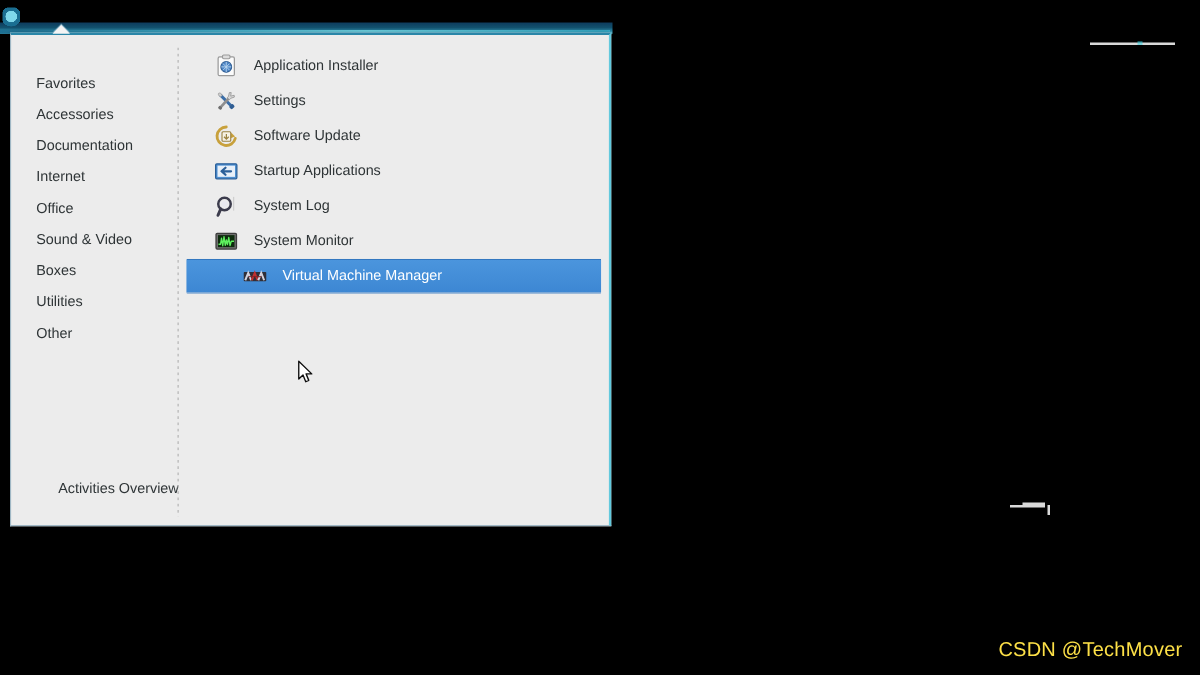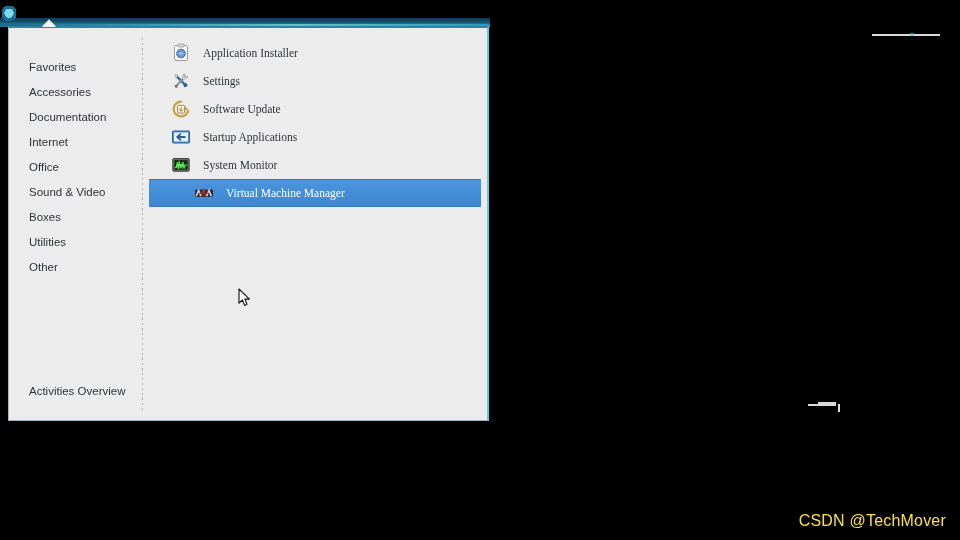--- a/index.html
+++ b/index.html
@@ -97,20 +97,21 @@
 
   #activities-overview {
     height: 25px;
     line-height: 25px;
     padding-left: 20px;
     font-size: 11.5px;
     color: #2e3436;
     white-space: nowrap;
     margin-bottom: 16px;
     cursor: default;
+    text-align: right;
   }
 
   
   #pane-divider {
     position: absolute;
     left: 133px; top: 10px;
     width: 1px;
     height: 375px;
     background-image: linear-gradient(
       to bottom,
@@ -133,21 +134,20 @@
     display: flex;
     align-items: center;
     height: 28px;
     margin: 0 6px 0 6px;
     padding-left: 22px;
     font-size: 11.5px;
     color: #2e3436;
     white-space: nowrap;
     border-radius: 1px;
     cursor: default;
-    font-family: Liberation Serif, serif;
   }
   .app-item .app-label { margin-left: 12px; }
   .app-item.selected {
     background: linear-gradient(180deg,#4b95dd 0%, #3d87d3 100%);
     border-top: 1px solid #3277c0;
     border-bottom: 1px solid #3277c0;
     color: #ffffff;
     padding-left: 45px;
   }
 
@@ -269,20 +269,31 @@
         <span class="icon">
           <svg viewBox="0 0 20 20">
             <rect x="1.5" y="4" width="17" height="12" rx="1" fill="#4d8fd0" stroke="#2b5f99" stroke-width="1"></rect>
             <rect x="3" y="5.5" width="14" height="9" fill="#e8f0f9"></rect>
             <path d="M13.8 10H6.6M9.4 7.2 6.2 10l3.2 2.8" fill="none" stroke="#2b5f99" stroke-width="1.8" stroke-linecap="round" stroke-linejoin="round"></path>
           </svg>
         </span>
         <span class="app-label">Startup Applications</span>
       </div>
 
+      <div class="app-item">
+        <span class="icon">
+          <svg viewBox="0 0 20 20">
+            <circle cx="8.6" cy="8.2" r="5" fill="none" stroke="#3c3c4c" stroke-width="2"></circle>
+            <circle cx="8.6" cy="8.2" r="2.4" fill="#e9e9ef"></circle>
+            <path d="M5.6 12.1 3.4 17.2" stroke="#3c3c4c" stroke-width="2.4" stroke-linecap="round"></path>
+            <rect x="15.4" y="2.5" width="1" height="11" fill="#cfcfcf"></rect>
+          </svg>
+        </span>
+        <span class="app-label">System Log</span>
+      </div>
 
       <div class="app-item">
         <span class="icon">
           <svg viewBox="0 0 20 20">
             <rect x="1.8" y="3.6" width="16.4" height="12.6" rx="1" fill="#6e6e6e" stroke="#3d3d3d" stroke-width="1"></rect>
             <rect x="3.4" y="5.1" width="13.2" height="9.6" fill="#0d2b0d"></rect>
             <path d="M3.8 12.4 5.4 12.4 6.2 7.6 7.2 13.6 8.2 6.4 9.2 13.2 10.1 9 11 12.6 12 7 13 13.4 14 10 16.2 10" fill="none" stroke="#5ef05e" stroke-width="1.1" stroke-linejoin="round"></path>
           </svg>
         </span>
         <span class="app-label">System Monitor</span>

